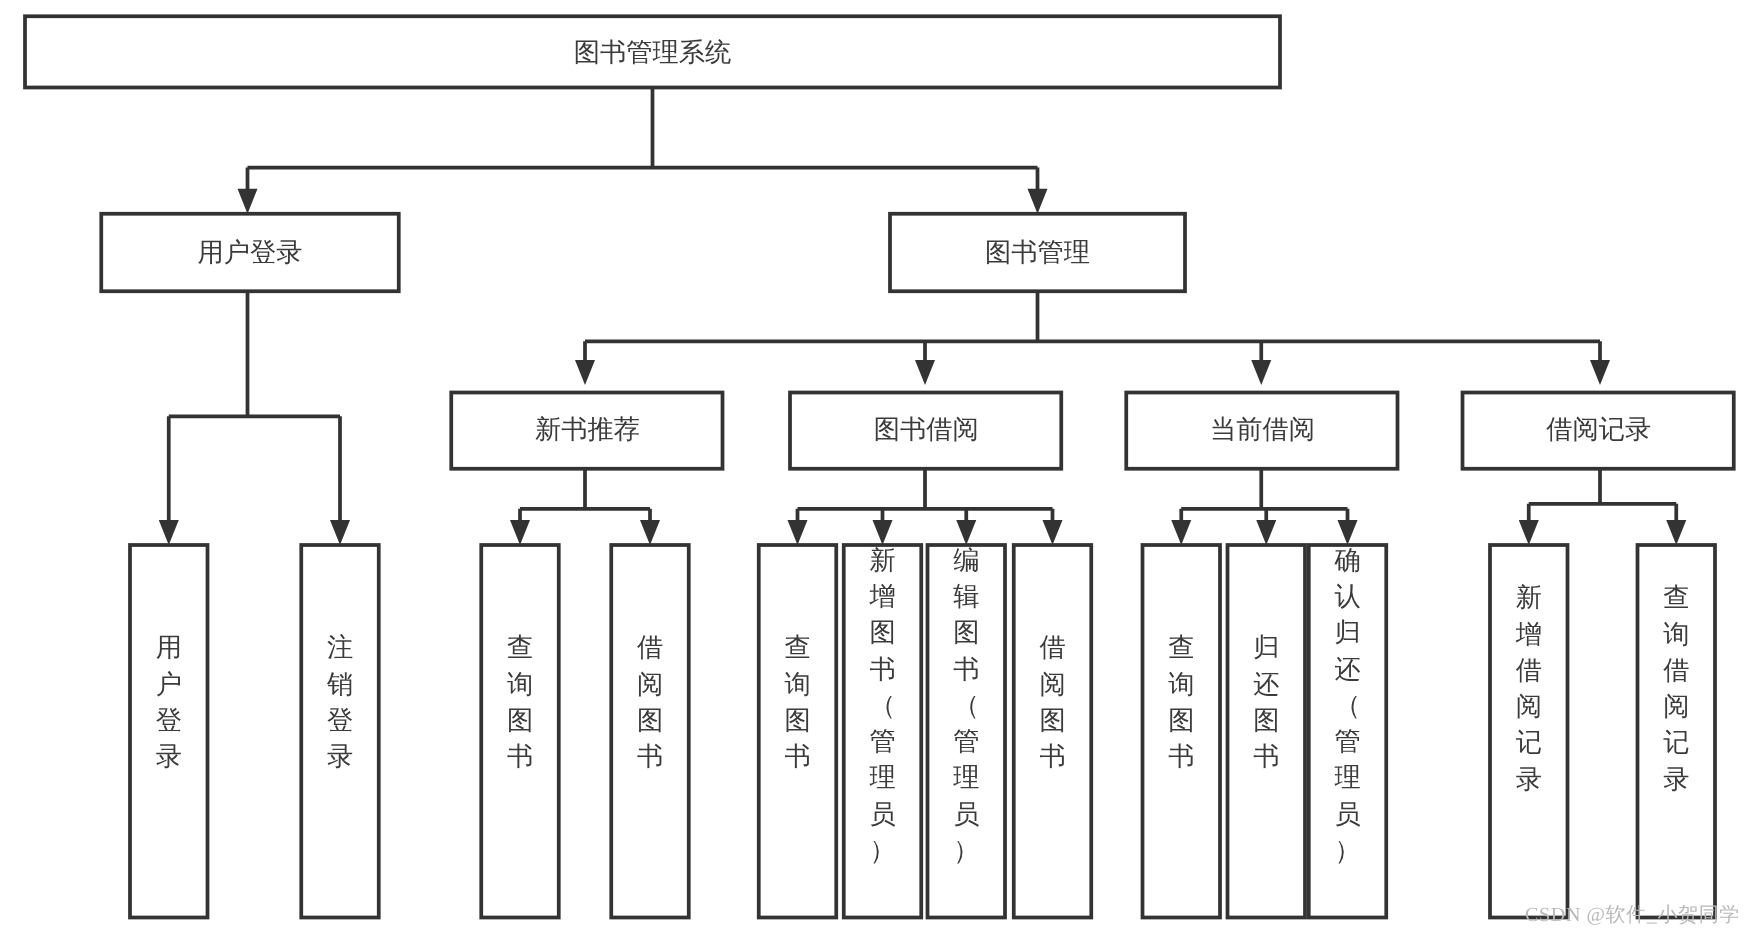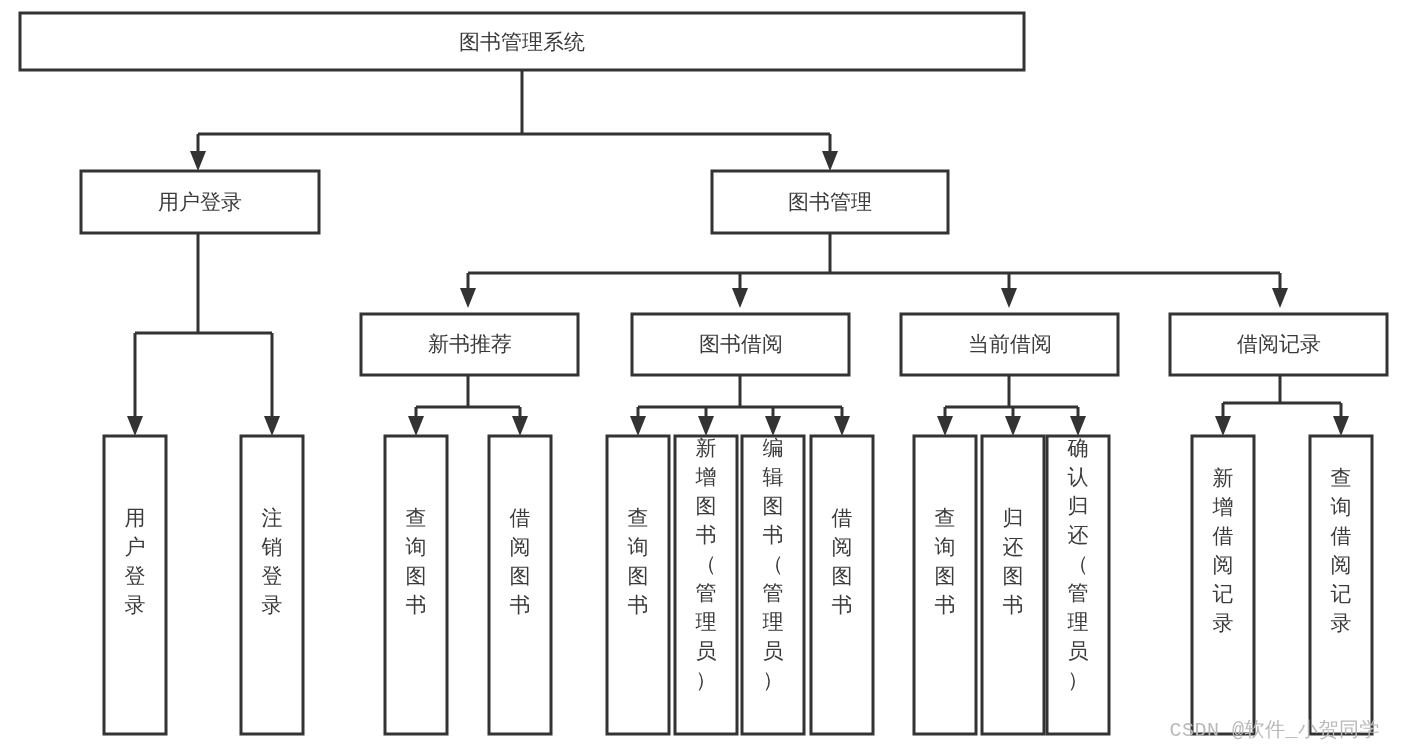--- a/index.html
+++ b/index.html
@@ -51,24 +51,24 @@
     stroke-width: 3;
     fill: none;
     stroke-linecap: butt;
   }
   .arrow-head {
     fill: #333333;
     stroke: none;
   }
   .watermark {
     position: absolute;
-    right: 25px;
+    right: 13px;
     bottom: 4px;
-    font-family: Liberation Mono, monospace;
-    font-size: 20px;
+    font-family: Liberation Serif, serif;
+    font-size: 16px;
     color: #b9b9b9;
     letter-spacing: 0.5px;
     white-space: nowrap;
     user-select: none;
   }
 </style>
 </head>
 <body>
 
 <div id="diagram-root">

